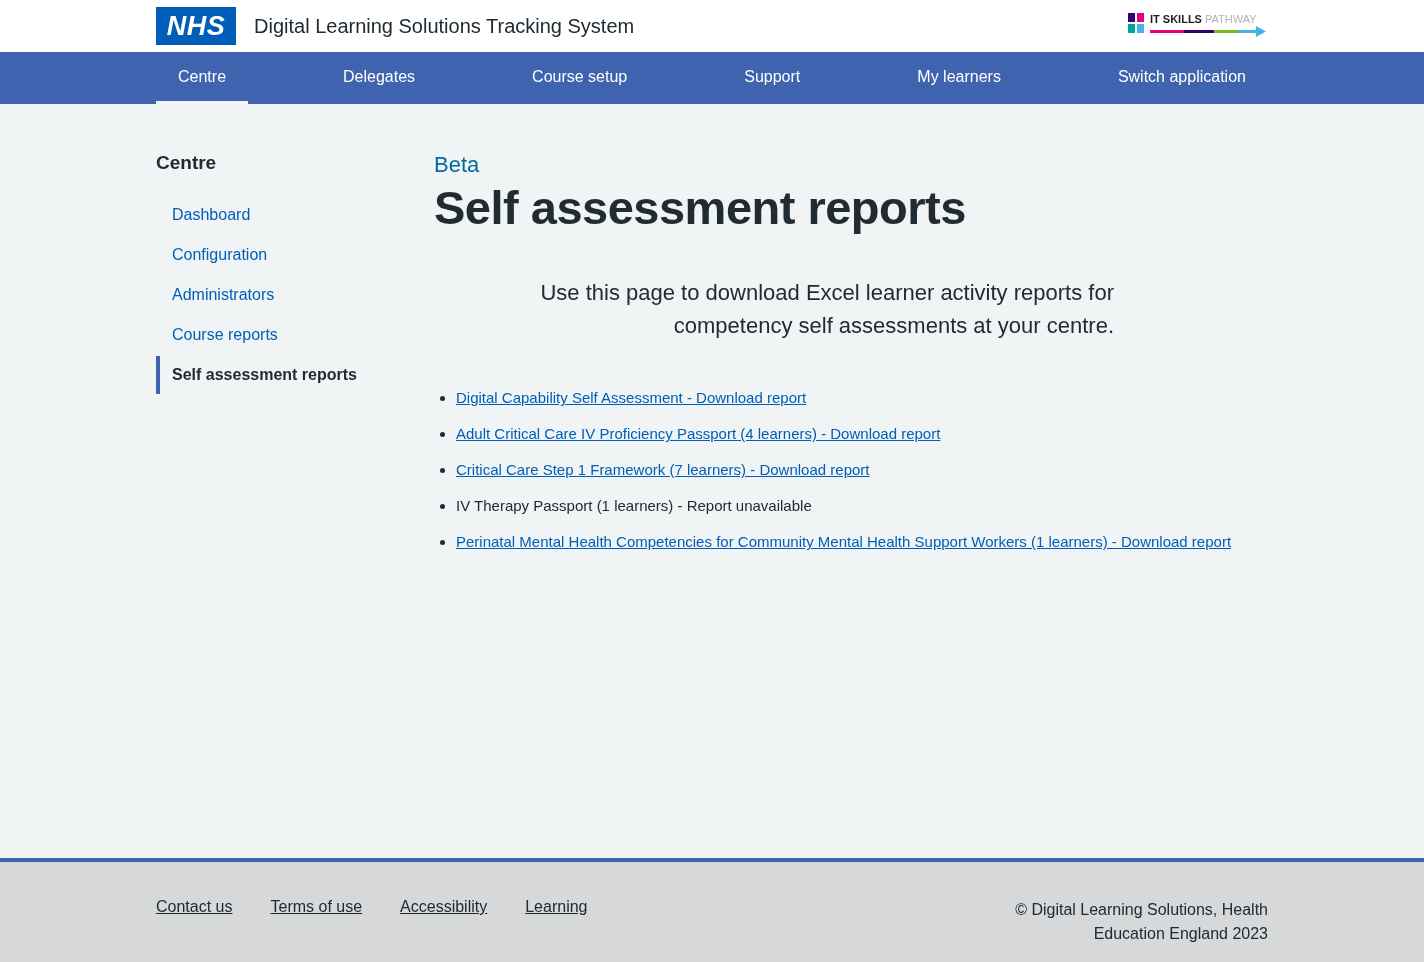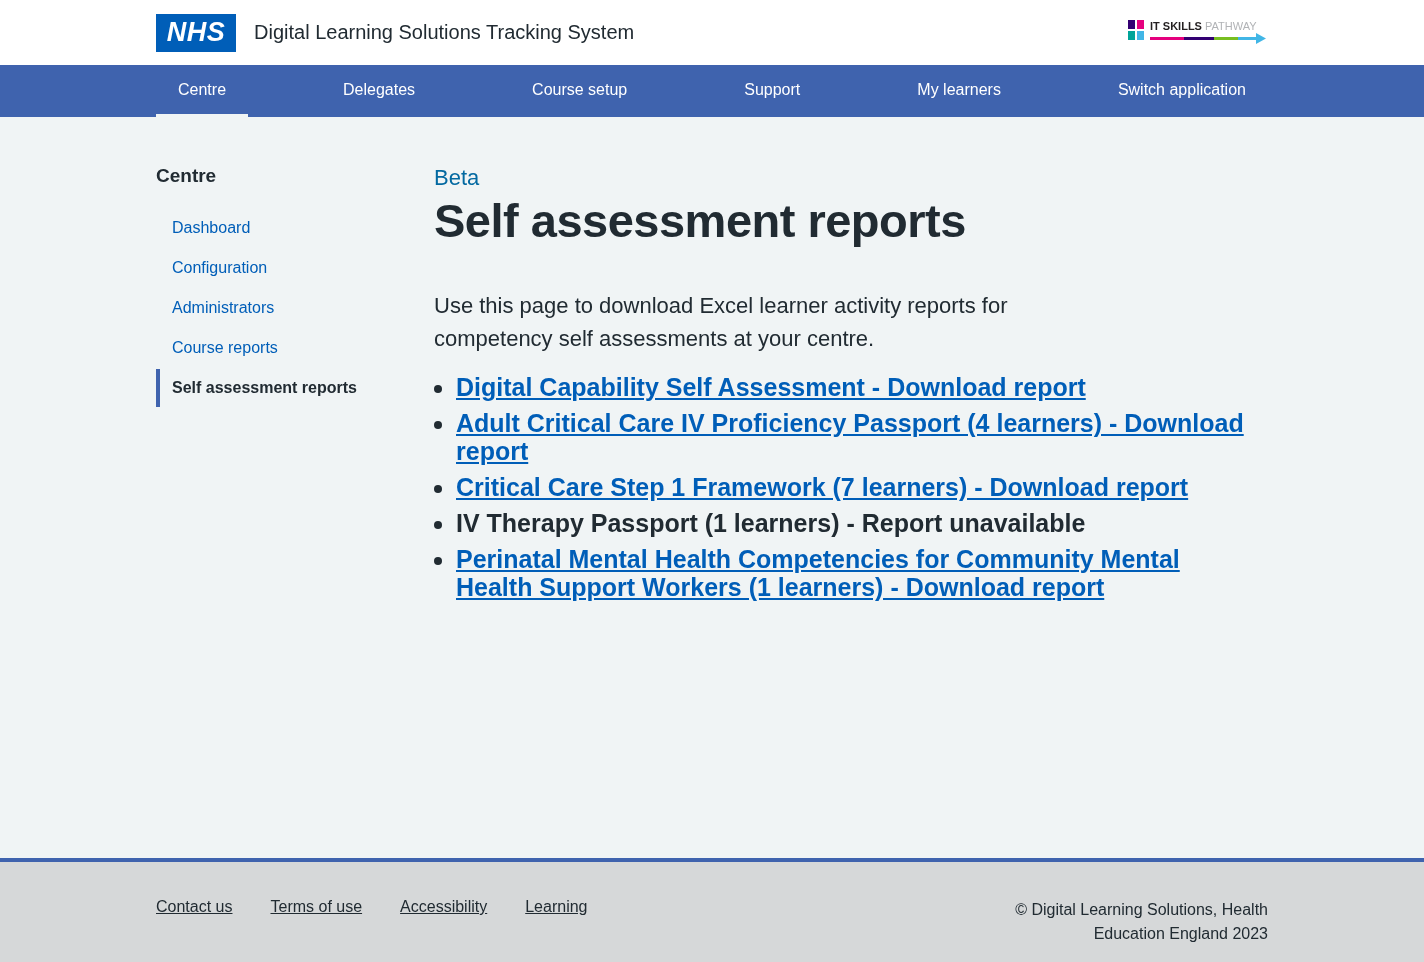--- a/index.html
+++ b/index.html
@@ -7,21 +7,21 @@
   body {
     font-family: "Liberation Sans", sans-serif;
     background: #f0f4f5;
     color: #212b32;
     display: flex;
     flex-direction: column;
   }
   .container { width: 1112px; margin: 0 auto; }
 
   
-  .header { background: #ffffff; height: 65px; flex: 0 0 auto; }
+  .header { background: #ffffff; height: 52px; flex: 0 0 auto; }
   .header .container { height: 100%; display: flex; align-items: center; }
   .nhs-logo {
     background: #005eb8; color: #ffffff;
     width: 80px; height: 38px;
     display: flex; align-items: center; justify-content: center;
     font-style: italic; font-weight: bold; font-size: 27px;
     letter-spacing: 0.5px;
   }
   .app-title { font-size: 20px; margin-left: 18px; color: #212b32; }
   .header-spacer { flex: 1; }
@@ -50,24 +50,24 @@
     text-decoration: none; padding: 10px 0 10px 12px;
     border-left: 4px solid transparent; margin-bottom: 2px;
   }
   .sidebar-item.active {
     color: #212b32; font-weight: bold; border-left-color: #3f63ae;
   }
 
   .main { flex: 1 1 auto; max-width: 820px; }
   .beta-label { font-size: 22px; color: #0369a1; margin-bottom: 2px; }
   .page-title { font-size: 47px; font-weight: bold; color: #212b32; letter-spacing: -0.5px; margin-bottom: 42px; }
-  .page-desc { font-size: 22px; line-height: 1.48; max-width: 680px; margin-bottom: 18px; }
+  .page-desc { font-size: 22px; line-height: 1.48; max-width: 680px; margin-bottom: 42px; text-align: right; }
 
   .report-list { list-style: disc; padding-left: 22px; }
-  .report-list li { font-size: 25px; line-height: 28px; margin-bottom: 8px; font-weight: bold; }
+  .report-list li { font-size: 15px; line-height: 28px; margin-bottom: 8px; }
   .report-link { color: #005eb8; text-decoration: underline; }
   .report-plain { color: #212b32; }
 
   
   .footer { background: #d6d8d9; border-top: 4px solid #3f63ae; flex: 0 0 auto; height: 104px; }
   .footer .container { display: flex; padding-top: 36px; align-items: flex-start; }
   .footer-links { display: flex; gap: 38px; }
   .footer-link { font-size: 16px; color: #212b32; text-decoration: underline; }
   .footer-spacer { flex: 1; }
   .copyright { text-align: right; font-size: 16px; color: #212b32; line-height: 24px; }

